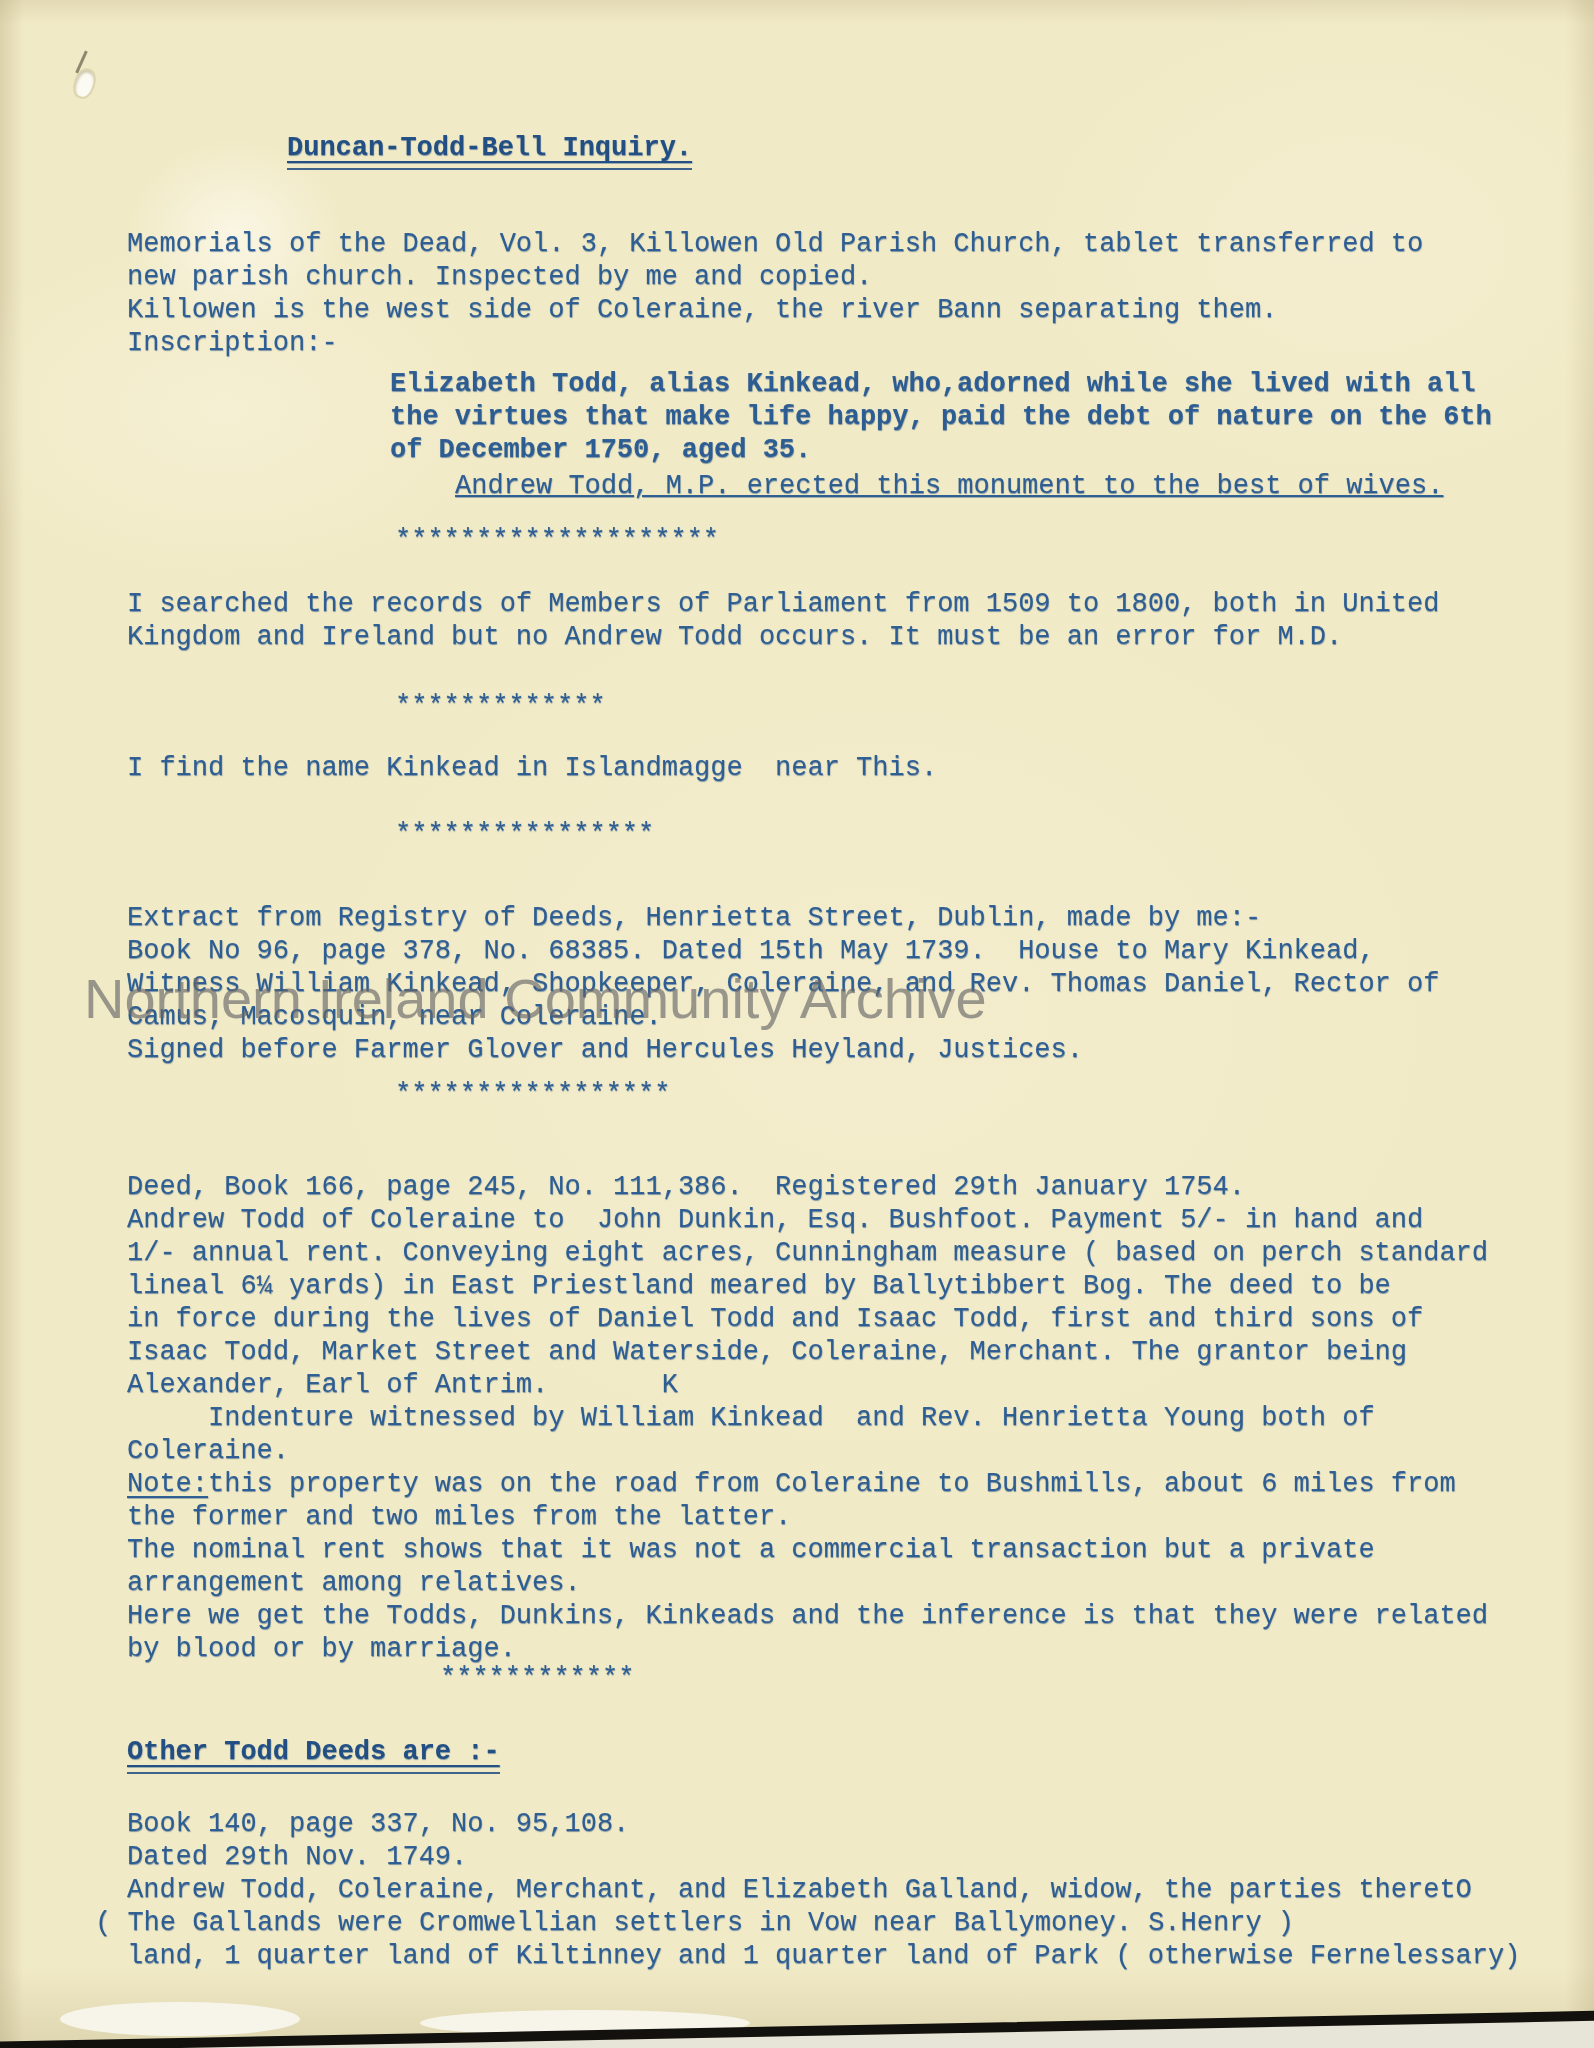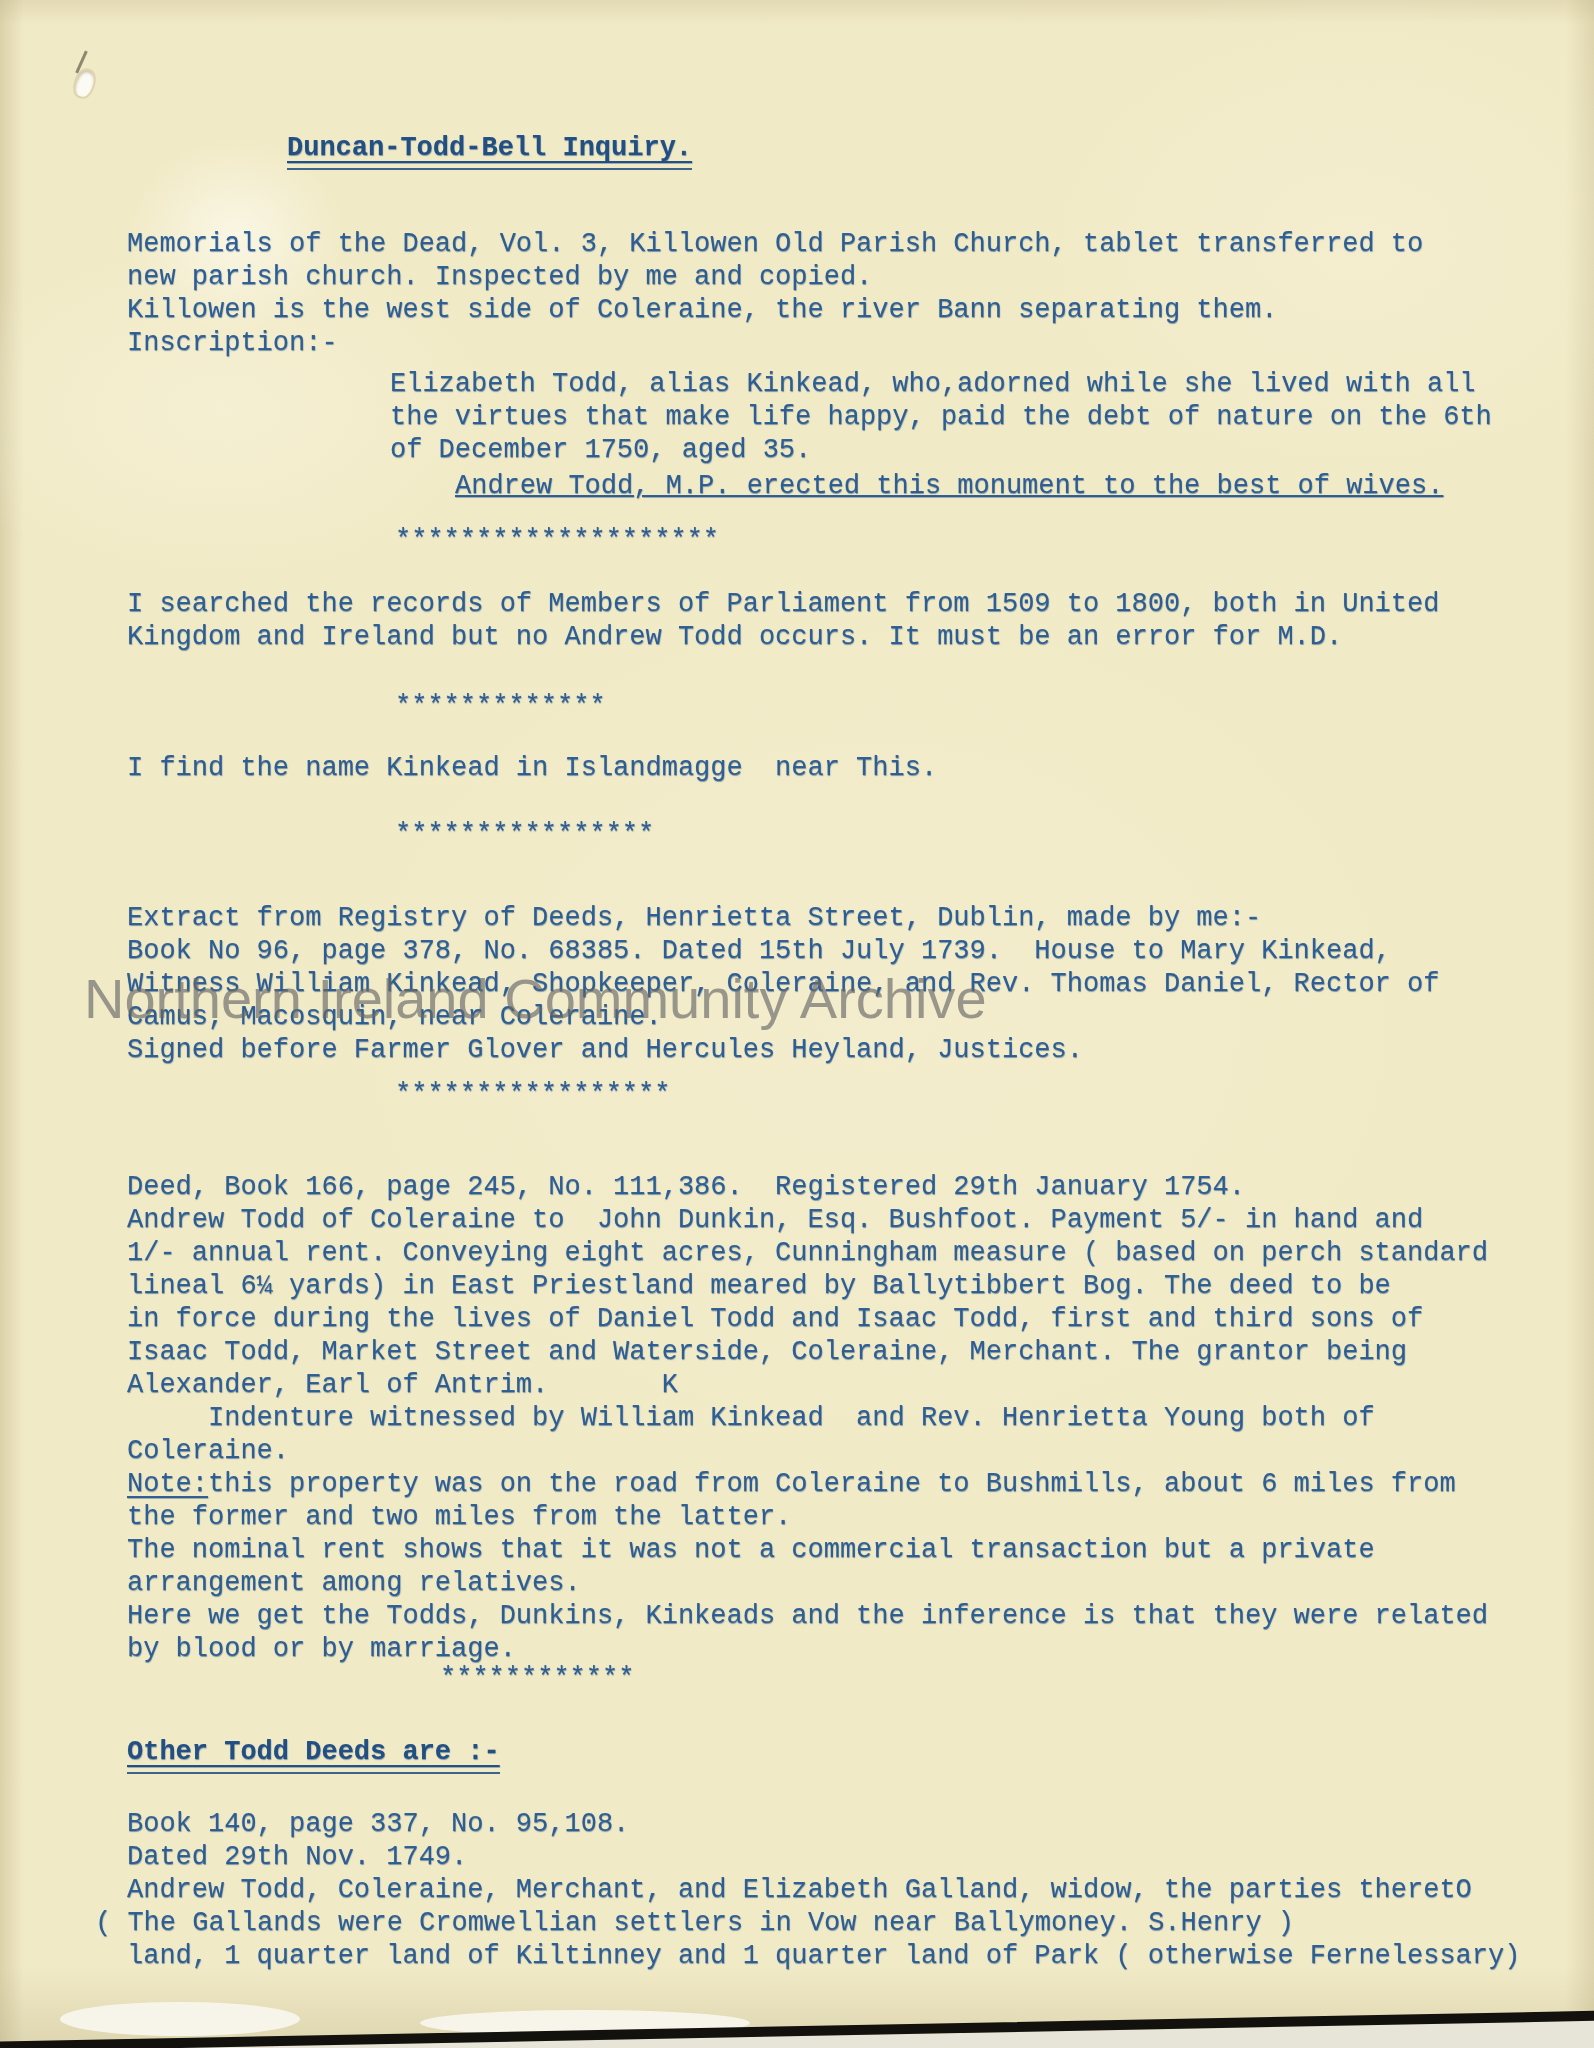--- a/index.html
+++ b/index.html
@@ -86,21 +86,21 @@
     <span class="doc-title">Duncan-Todd-Bell Inquiry.</span>
   </div>
 
   <div class="para" style="left:127px;top:228px;">
     <div class="line">Memorials of the Dead, Vol. 3, Killowen Old Parish Church, tablet transferred to</div>
     <div class="line">new parish church. Inspected by me and copied.</div>
     <div class="line">Killowen is the west side of Coleraine, the river Bann separating them.</div>
     <div class="line">Inscription:-</div>
   </div>
 
-  <div class="para" style="left:390px;top:368px;">
+  <div class="para" style="left:390px;top:368px;font-weight:bold;">
     <div class="line">Elizabeth Todd, alias Kinkead, who,adorned while she lived with all</div>
     <div class="line">the virtues that make life happy, paid the debt of nature on the 6th</div>
     <div class="line">of December 1750, aged 35.</div>
   </div>
 
   <div class="para" style="left:455px;top:470px;text-decoration:underline;">
     <div class="line">Andrew Todd, M.P. erected this monument to the best of wives.</div>
   </div>
 
   <div class="para" style="left:395px;top:524px;">
@@ -119,21 +119,21 @@
   <div class="para" style="left:127px;top:752px;">
     <div class="line">I find the name Kinkead in Islandmagge  near This.</div>
   </div>
 
   <div class="para" style="left:395px;top:818px;">
     <div class="line">****************</div>
   </div>
 
   <div class="para" style="left:127px;top:882px;margin-top:20px;">
     <div class="line">Extract from Registry of Deeds, Henrietta Street, Dublin, made by me:-</div>
-    <div class="line">Book No 96, page 378, No. 68385. Dated 15th July 1739.  House to Mary Kinkead,</div>
+    <div class="line">Book No 96, page 378, No. 68385. Dated 15th May 1739.  House to Mary Kinkead,</div>
     <div class="line">Witness William Kinkead, Shopkeeper, Coleraine, and Rev. Thomas Daniel, Rector of</div>
     <div class="line">Camus, Macosquin, near Coleraine.</div>
     <div class="line">Signed before Farmer Glover and Hercules Heyland, Justices.</div>
   </div>
 
   <div class="para" style="left:395px;top:1078px;">
     <div class="line">*****************</div>
   </div>
 
   <div class="para" style="left:127px;top:1171px;">

